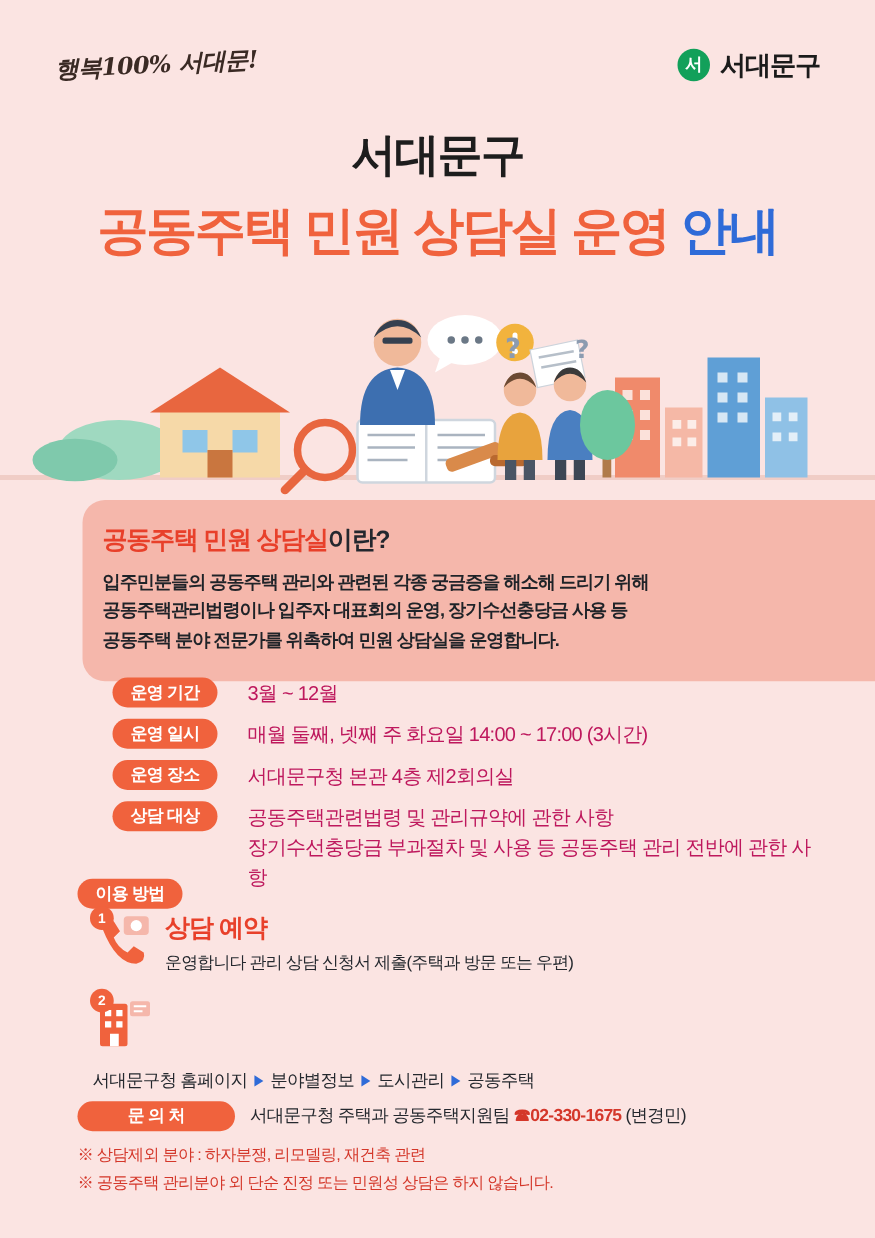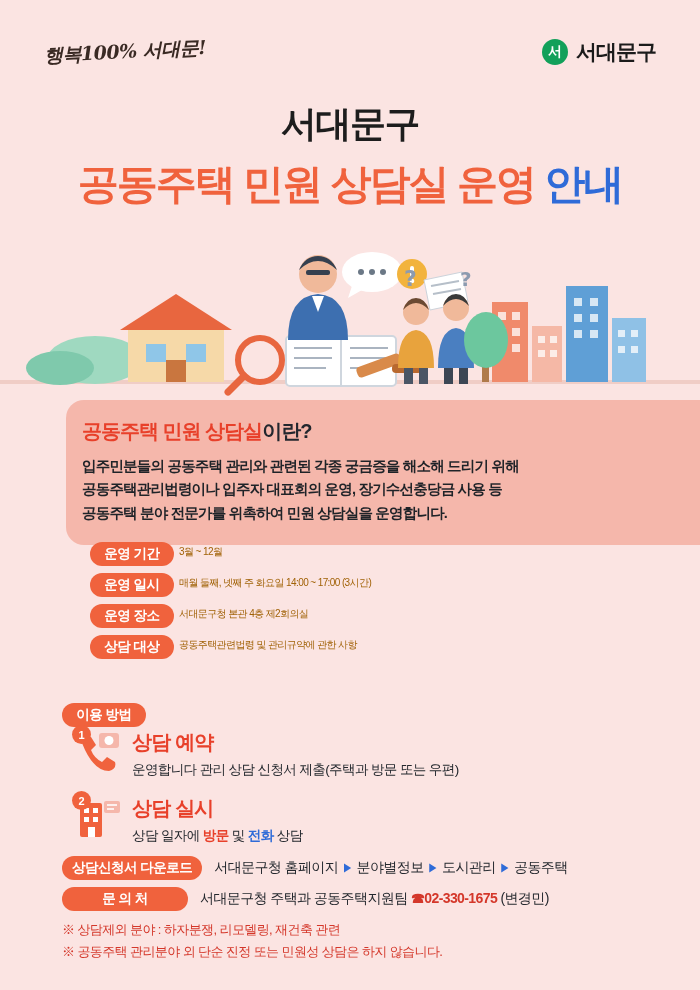--- a/index.html
+++ b/index.html
@@ -79,22 +79,22 @@
     text-align:center;
     background:#f0623d;
     color:#fff;
     font-size:13.5px; font-weight:bold;
     letter-spacing:-0.5px;
     border-radius:12px;
     padding:3px 10px;
   }
   .tag.wide { min-width:126px; }
   .val {
-    margin-left:5px;
-    font-size:10px; color:#a16207; letter-spacing:-0.6px;
+    margin-left:24px;
+    font-size:16px; color:#be185d; letter-spacing:-0.6px;
     line-height:1.5; padding-top:2px;
   }
   .val .sub { display:block; }
   
   .usage { position:absolute; top:703px; left:62px; width:600px; }
   .usage-row { display:flex; align-items:flex-start;flex-direction:column; }
   .usage-steps { margin-left:12px; }
   .step { display:flex; align-items:flex-start; margin-bottom:14px; }
   .step-icon {
     position:relative; width:48px; height:46px; flex:0 0 auto;
@@ -262,20 +262,21 @@
       <div class="val">매월 둘째, 넷째 주 화요일 14:00 ~ 17:00 (3시간)</div>
     </div>
     <div class="row">
       <div class="tag">운영 장소</div>
       <div class="val">서대문구청 본관 4층 제2회의실</div>
     </div>
     <div class="row">
       <div class="tag">상담 대상</div>
       <div class="val">
         <span class="sub">공동주택관련법령 및 관리규약에 관한 사항</span>
+        <span class="sub">장기수선충당금 부과절차 및 사용 등 공동주택 관리 전반에 관한 사항</span>
       </div>
     </div>
   </div>
 
   <div class="usage">
     <div class="usage-row">
       <div class="tag">이용 방법</div>
       <div class="usage-steps">
 
         <div class="step">
@@ -305,35 +306,28 @@
                   <rect x="19" y="24" width="5" height="5"></rect>
                 <rect x="14" y="34" width="7" height="10"></rect>
               </g>
               <rect x="30" y="8" width="16" height="12" rx="2" fill="#f5b7ab"></rect>
               <g stroke="#ffffff" stroke-width="1.6">
                 <line x1="33" y1="12" x2="43" y2="12"></line>
                   <line x1="33" y1="16" x2="40" y2="16"></line>
               </g>
             </svg>
           </div>
-          <div class="step-text">
-            <div class="step-title">상담 실시</div>
-            <div class="step-desc">
-              <span>상담 일자에 </span><span class="or">방문</span><span> 및 </span><span class="bl">전화</span><span> 상담</span>
-            </div>
-          </div>
         </div>
 
       </div>
     </div>
   </div>
 
   <div class="bottom">
     <div class="brow">
-      <div class="tag wide">상담신청서 다운로드</div>
       <div class="bval">
         <span>서대문구청 홈페이지</span><span class="arrow">▶</span><span>분야별정보</span><span class="arrow">▶</span><span>도시관리</span><span class="arrow">▶</span><span>공동주택</span>
       </div>
     </div>
     <div class="brow">
       <div class="tag wide">문 의 처</div>
       <div class="bval">
         <span>서대문구청 주택과 공동주택지원팀 </span><span class="phone">☎</span><span class="phone">02-330-1675</span><span> (변경민)</span>
       </div>
     </div>

